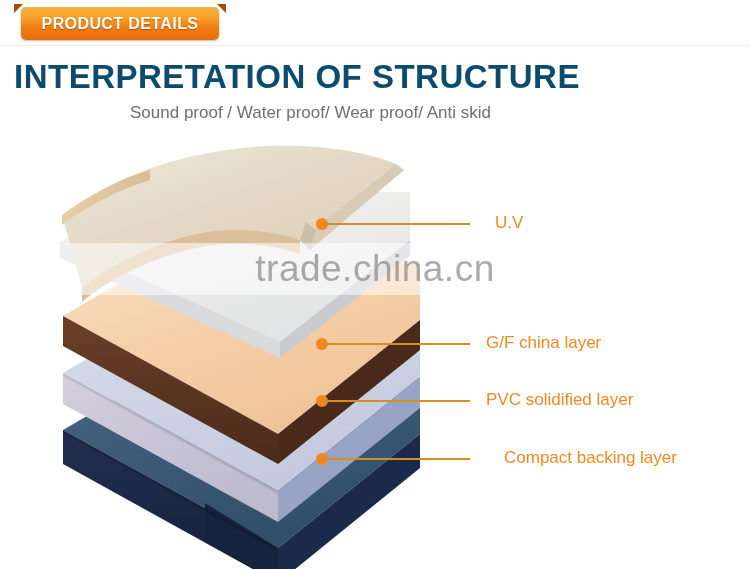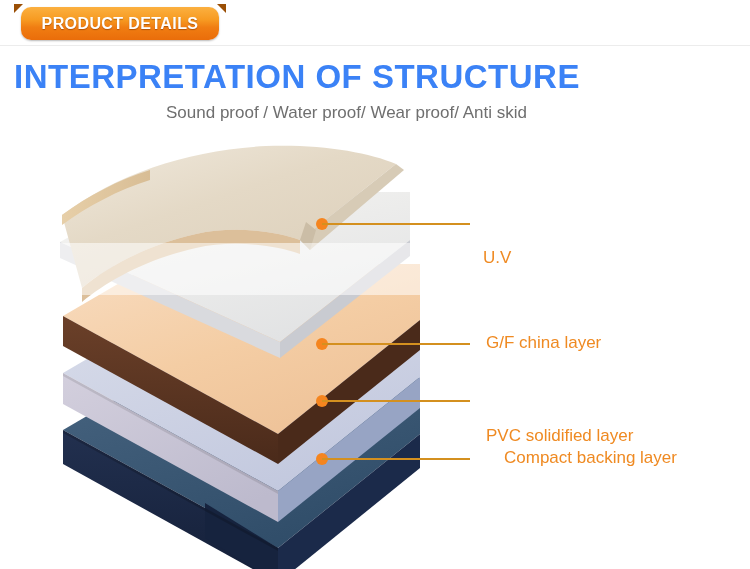--- a/index.html
+++ b/index.html
@@ -42,21 +42,21 @@
     right: 0px;
     border-width: 0 9px 9px 0;
     border-color: transparent #9a4f06 transparent transparent;
   }
   #banner {
     position: absolute;
     left: 7px;
     top: 3px;
     right: 7px;
     bottom: 0px;
-    border-radius: 10px;
+    border-radius: 5px;
     background: linear-gradient(to bottom,
                 #fbb040 0%,
                 #f79b22 38%,
                 #f07d12 62%,
                 #ea6d0a 100%);
     box-shadow: 0 1px 2px rgba(0,0,0,0.28);
     display: flex;
     align-items: center;
     justify-content: center;
   }
@@ -76,34 +76,33 @@
     width: 750px;
     height: 1px;
     background: #ececec;
   }
 
   
   #title {
     position: absolute;
     left: 14px;
     top: 58px;
-    color: #3b82f6;
+    color: #0c4a6e;
     font-size: 33px;
     font-weight: bold;
     letter-spacing: 0.5px;
     white-space: nowrap;
   }
   #subtitle {
     position: absolute;
     left: 130px;
     top: 103px;
     color: #6f6f6f;
     font-size: 17px;
     white-space: nowrap;
-    margin-left: 36px;
   }
 
   
   #illustration {
     position: absolute;
     left: 0;
     top: 130px;
     width: 470px;
     height: 439px;
   }
@@ -280,36 +279,37 @@
         <path d="M 300,110 L 396,34 L 404,40 L 310,120 Z" fill="#d7cbb6"></path>
         <path d="M 300,110 L 310,120 L 316,100 L 306,92 Z" fill="#cbbda6"></path>
       </g>
 
       <polygon points="63,300 278,418 278,421 63,303" fill="#000" opacity="0.18"></polygon>
       <polygon points="63,243 278,361 278,364 63,246" fill="#000" opacity="0.10"></polygon>
     </svg>
   </div>
 
   <div id="watermark-band"></div>
+  <div id="watermark">trade.china.cn</div>
 
   <div id="callouts">
       <div class="callout" style="left: 316px; top: 214px;">
         <span class="dot"></span>
         <span class="leader" style="width: 148px;"></span>
-        <span class="ctext" style="left: 167px; margin-top: 35px;">U.V</span>
+        <span class="ctext" style="left: 179px;">U.V</span>
       </div>
       <div class="callout" style="left: 316px; top: 334px;">
         <span class="dot"></span>
         <span class="leader" style="width: 148px;"></span>
         <span class="ctext" style="left: 170px;">G/F china layer</span>
       </div>
       <div class="callout" style="left: 316px; top: 391px;">
         <span class="dot"></span>
         <span class="leader" style="width: 148px;"></span>
-        <span class="ctext" style="left: 170px; margin-top: 36px;">PVC solidified layer</span>
+        <span class="ctext" style="left: 170px;">PVC solidified layer</span>
       </div>
       <div class="callout" style="left: 316px; top: 449px;">
         <span class="dot"></span>
         <span class="leader" style="width: 148px;"></span>
         <span class="ctext" style="left: 188px;">Compact backing layer</span>
       </div>
     </div>
 
 </div>
 

